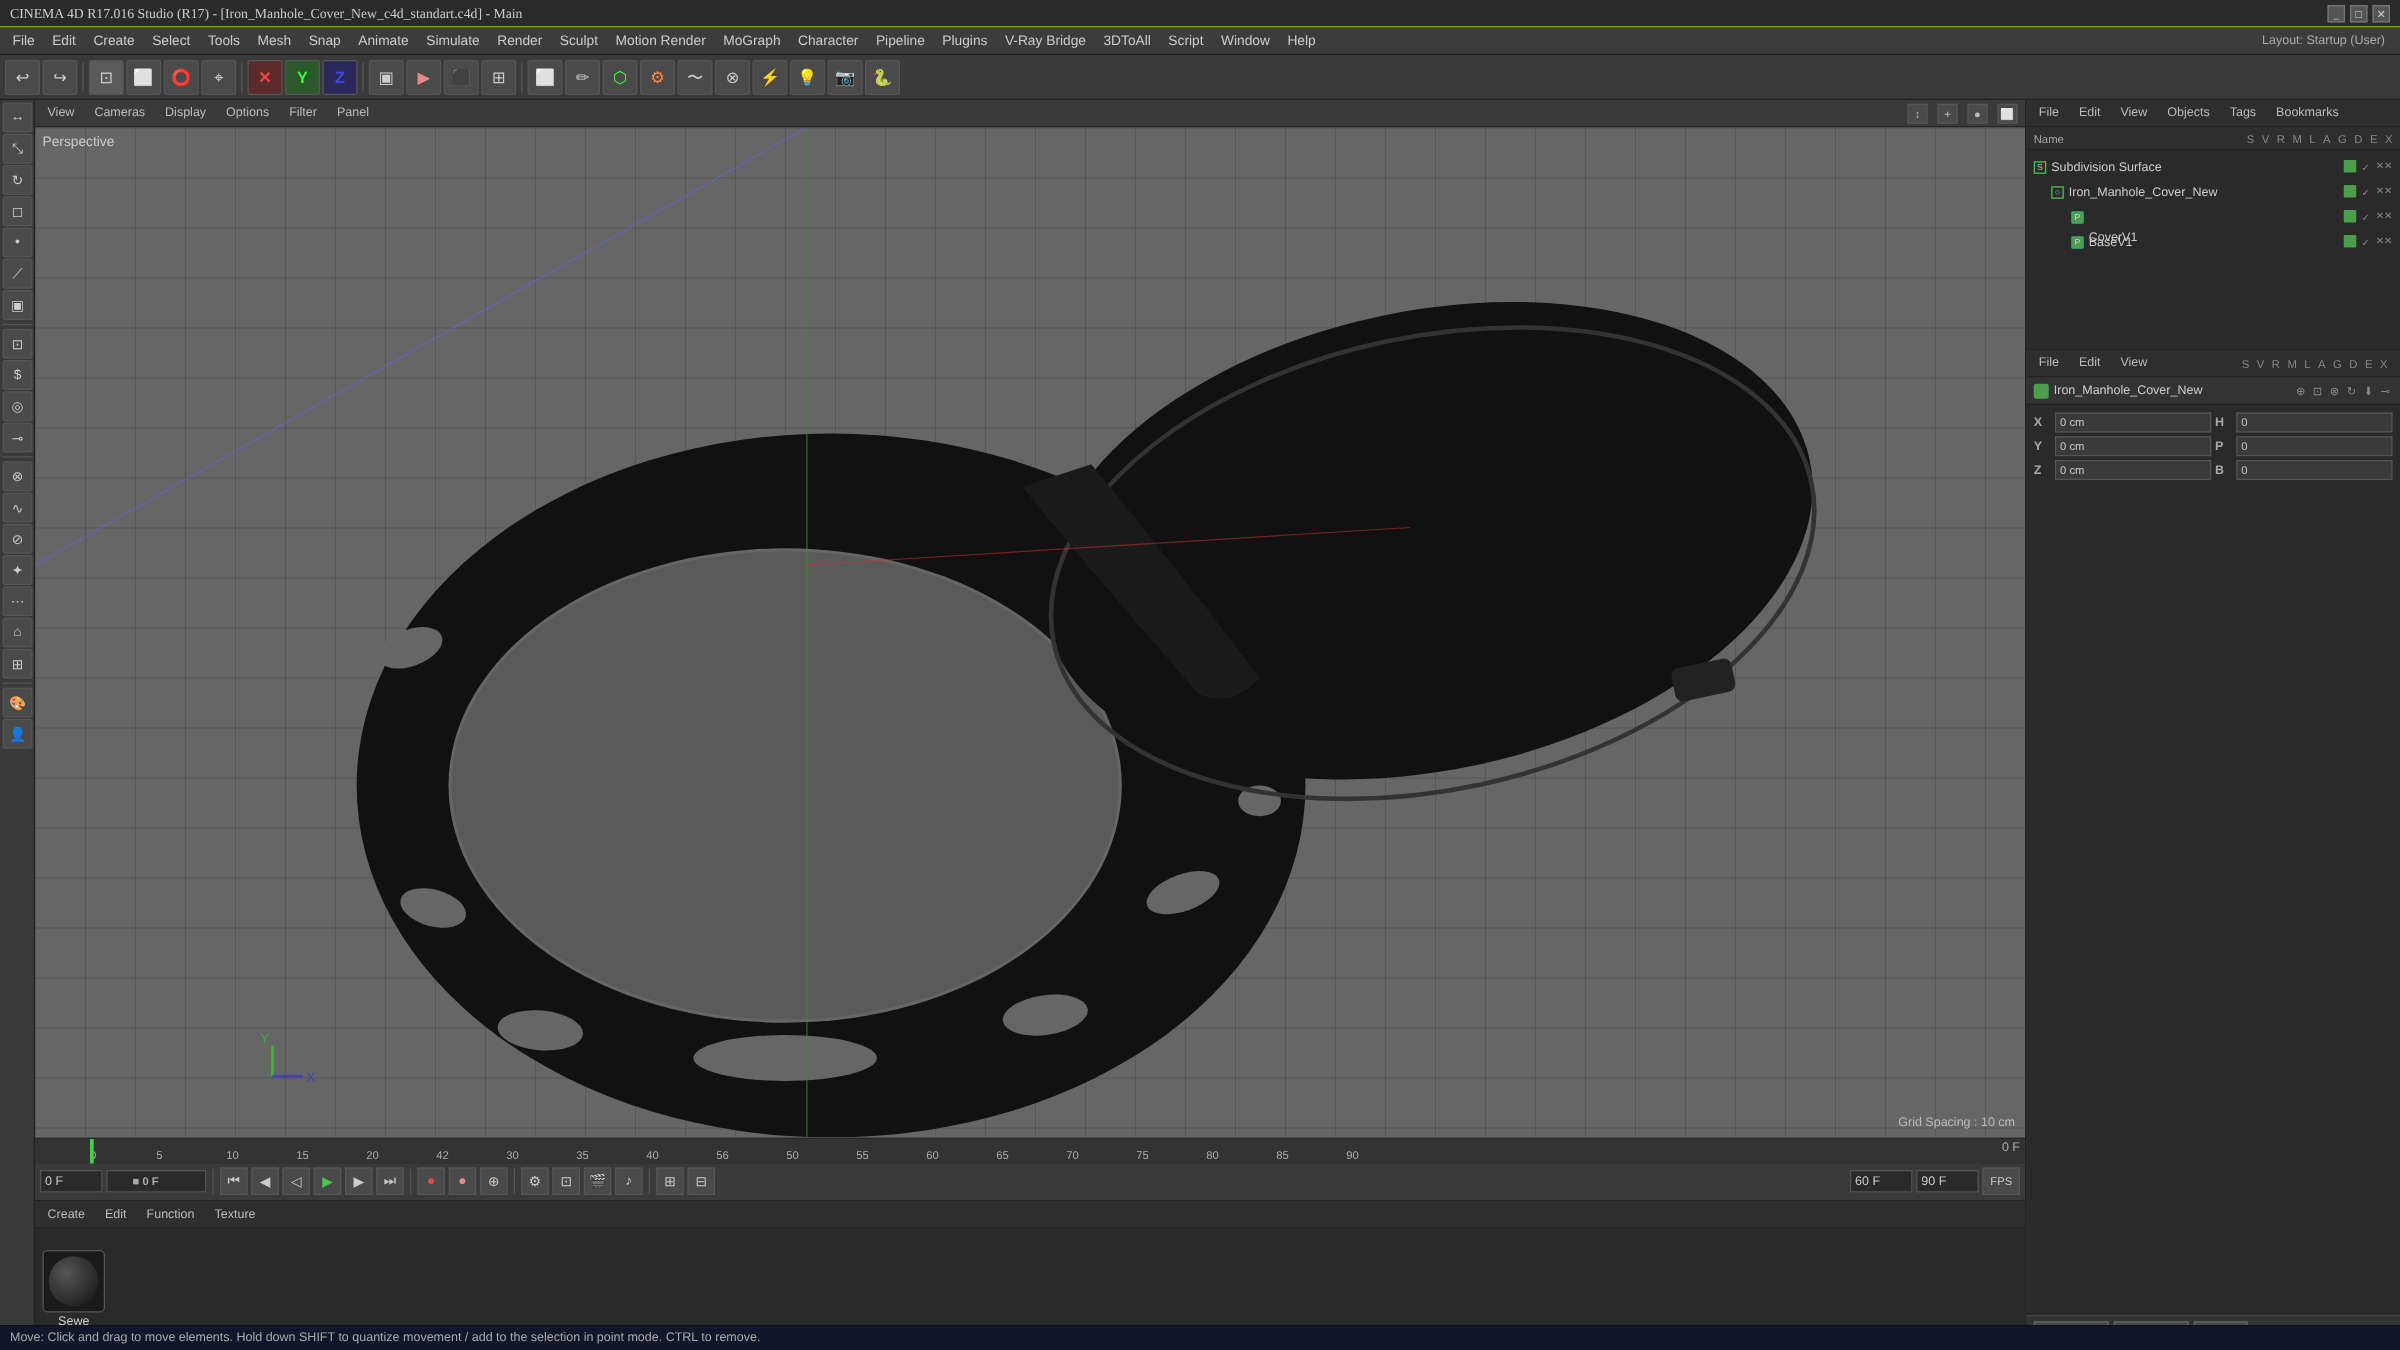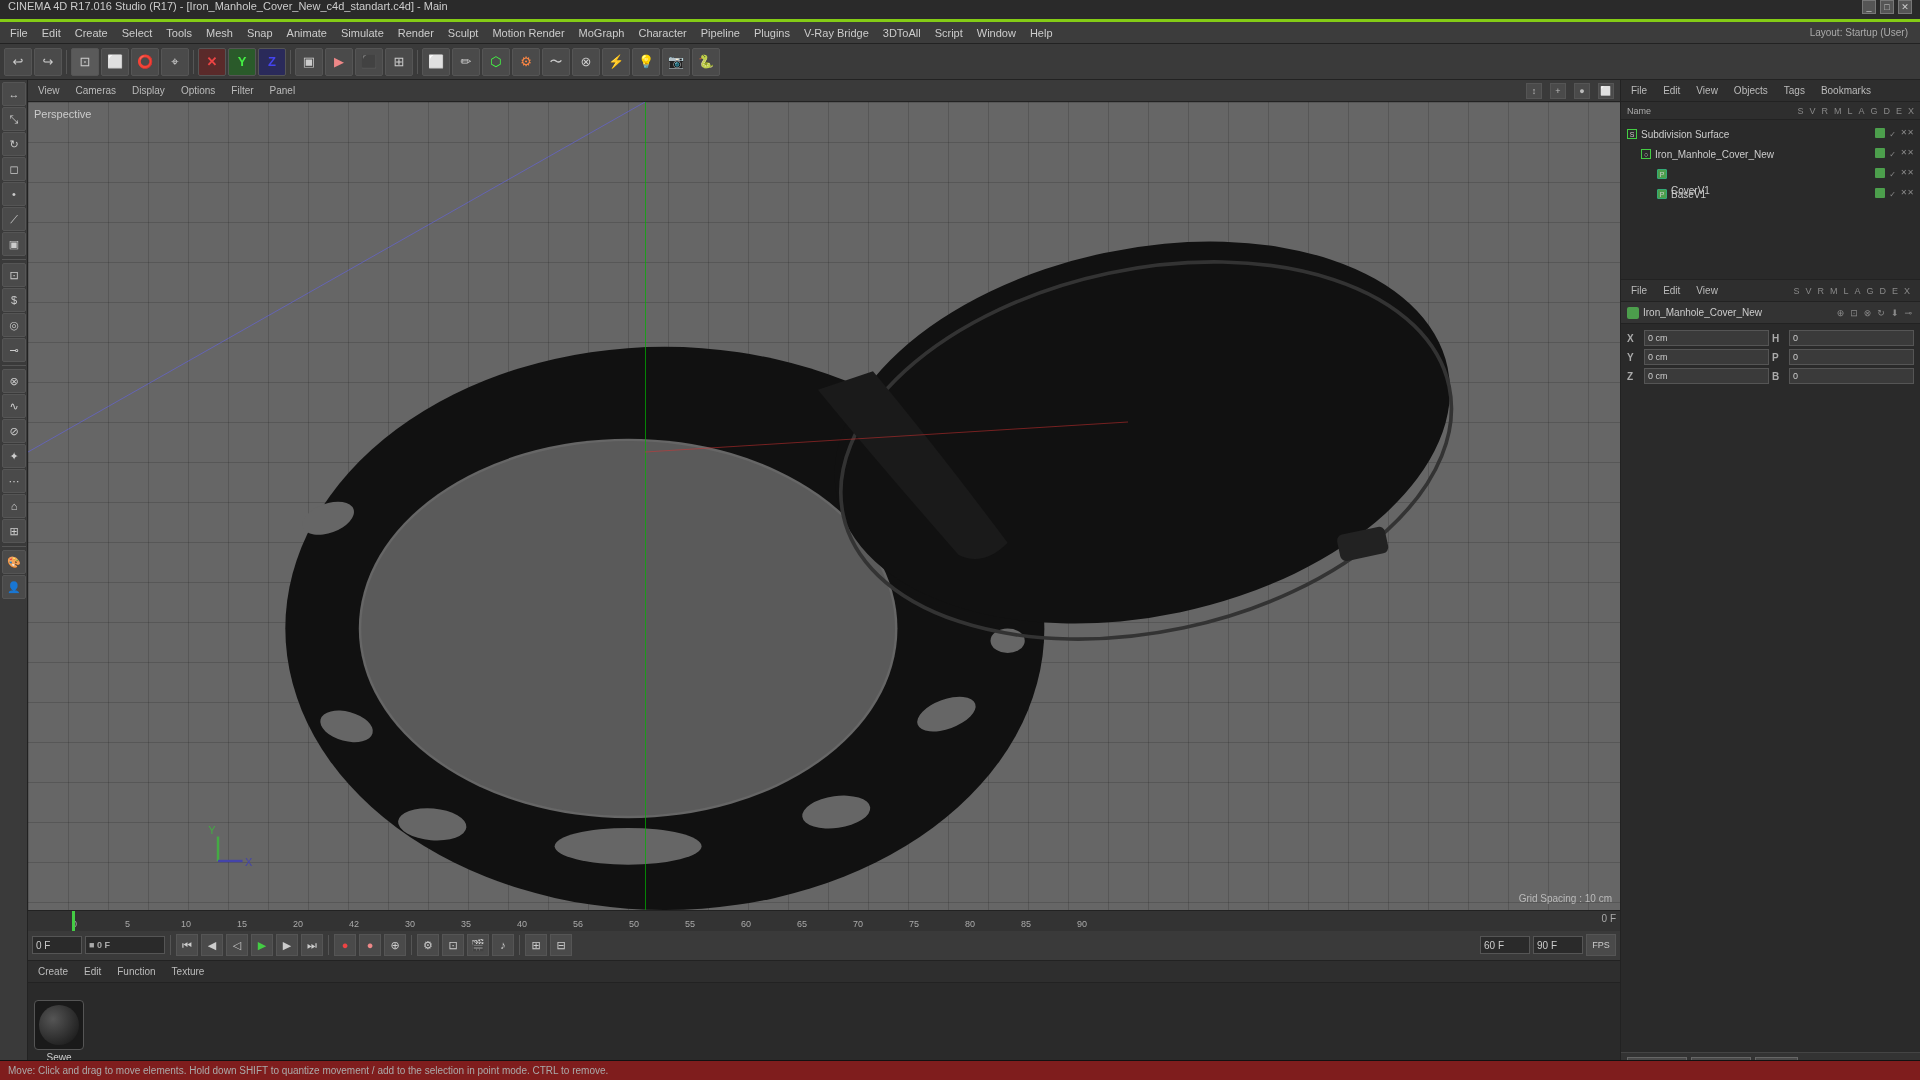--- a/index.html
+++ b/index.html
@@ -12,24 +12,25 @@
       color: #ccc;
       overflow: hidden;
       position: relative;
     }
 
     
     #title-bar {
       height: 22px;
       background: #2a2a2a;
       display: flex;
-      align-items: flex-start;
+      align-items: center;
       justify-content: space-between;
       padding: 0 8px;
-      border-bottom: 3px solid #84cc16;
+      border-bottom: 1px solid #84cc16;
+      font-family: Liberation Serif, serif;
     }
     #title-bar .title-text {
       font-size: 11px;
       color: #ccc;
     }
     #title-bar .window-controls {
       display: flex;
       gap: 4px;
     }
     #title-bar .win-btn {
@@ -431,21 +432,21 @@
       font-size: 10px;
       color: #ccc;
       margin-top: 2px;
       text-align: center;
       width: 50px;
     }
 
     
     #status-bar {
       height: 20px;
-      background: #7f1d1d;
+      background: #0f172a;
       border-top: 1px solid #111;
       display: flex;
       align-items: center;
       padding: 0 8px;
       font-size: 10px;
       color: #aaa;
       position: absolute;
       bottom: 0;
       left: 0;
       right: 0;
@@ -666,21 +667,21 @@
           <div class="timeline-marker" style="left:881px;">75</div>
           <div class="timeline-marker" style="left:937px;">80</div>
           <div class="timeline-marker" style="left:993px;">85</div>
           <div class="timeline-marker" style="left:1049px;">90</div>
 
           <div style="position:absolute;right:4px;top:2px;font-size:10px;color:#aaa;">0 F</div>
         </div>
 
         <div id="timeline-controls">
           <input class="tc-input" type="text" value="0 F" style="">
-          <div style="width:80px;height:18px;background:#2a2a2a;border:1px solid #555;display:flex;align-items:center;padding:0 3px;font-weight:bold;">
+          <div style="width:80px;height:18px;background:#2a2a2a;border:1px solid #555;display:flex;align-items:center;padding:0 20px;font-weight:bold;">
             <span style="font-size:9px;color:#aaa;">■ 0 F</span>
           </div>
           <div class="tc-sep"></div>
 
           <div class="tc-btn">⏮</div>
           <div class="tc-btn">◀</div>
           <div class="tc-btn">◁</div>
           <div class="tc-btn" style="color:#4c4;">▶</div>
           <div class="tc-btn">▶</div>
           <div class="tc-btn">⏭</div>

